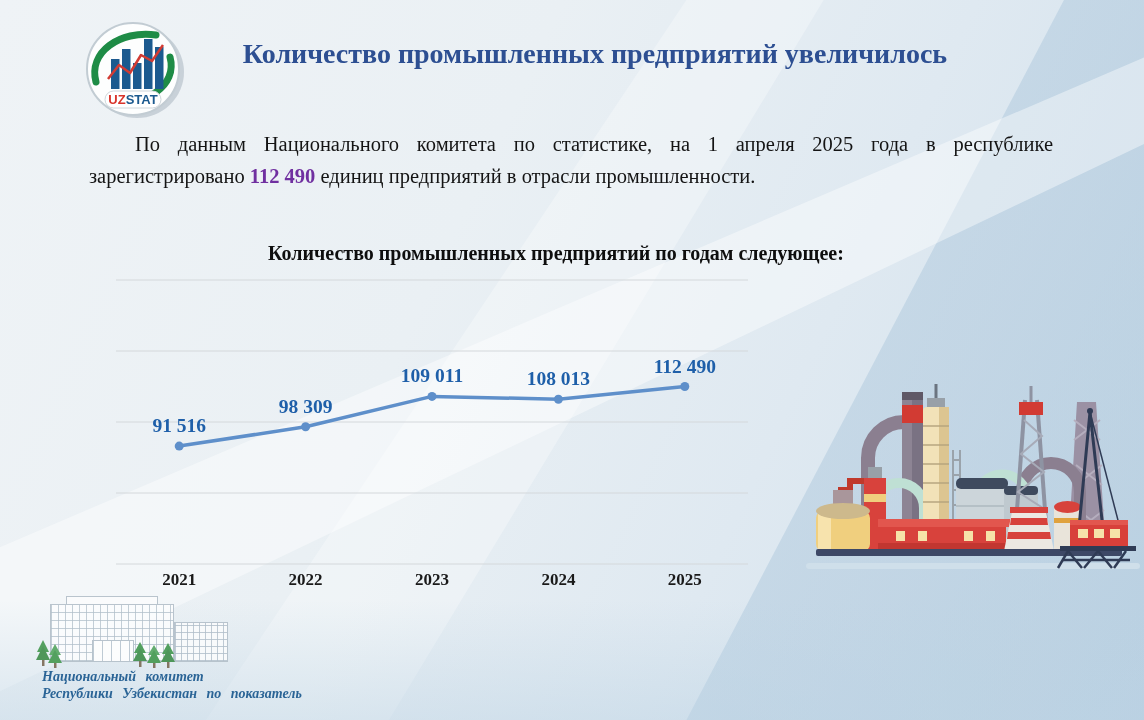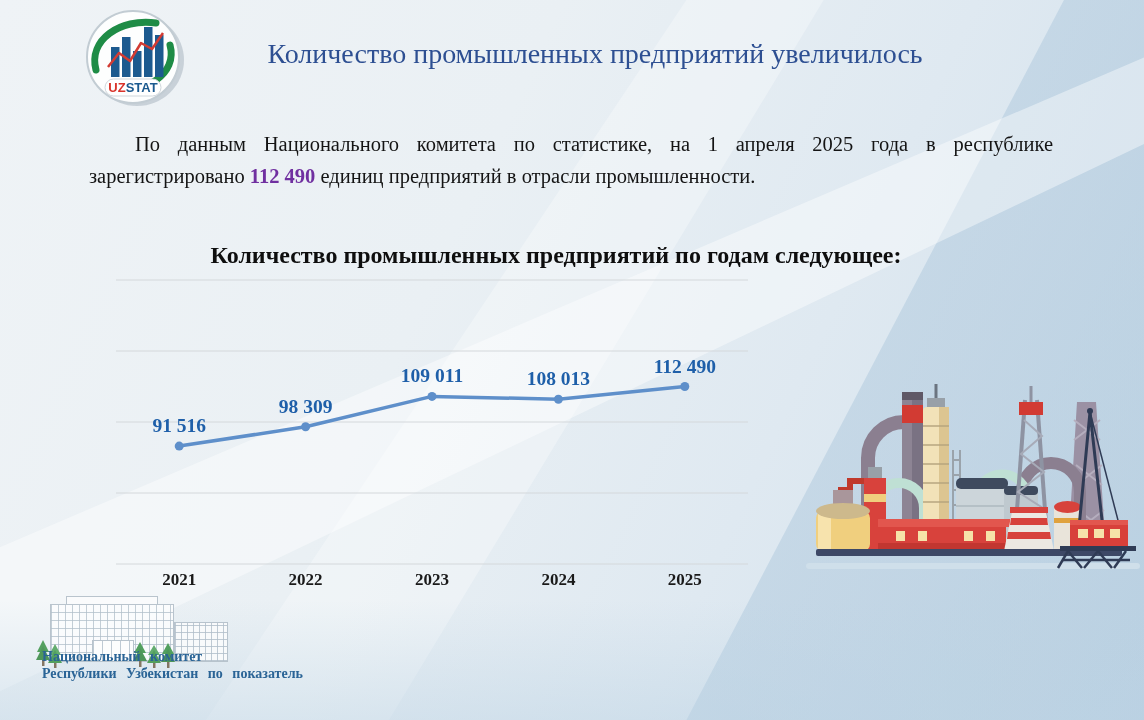--- a/index.html
+++ b/index.html
@@ -13,32 +13,32 @@
     background:linear-gradient(115deg,rgba(186,208,225,.30),rgba(168,196,218,.55));
     clip-path:polygon(93% 0,100% 0,100% 100%,60% 100%);}
   .bg-streak{position:absolute;inset:0;background:rgba(255,255,255,.42);
     clip-path:polygon(0 76%,100% 8%,100% 20%,0 96%);}
   .bg-streak2{position:absolute;inset:0;background:rgba(255,255,255,.30);
     clip-path:polygon(18% 100%,60% 0,72% 0,34% 100%);}
   .bg-bottom{position:absolute;left:0;right:0;bottom:0;height:120px;
     background:linear-gradient(to top,rgba(188,211,228,.45),rgba(188,211,228,0));}
 
   
-  .logo{position:absolute;left:82px;top:8px;width:104px;height:100px;text-decoration:underline;}
+  .logo{position:absolute;left:82px;top:20px;width:104px;height:100px;text-decoration:underline;}
   .title{position:absolute;left:150px;top:34px;width:890px;text-align:center;
-    color:#2d4f92;font-weight:normal;font-size:28px;line-height:40px;}
+    color:#2d4f92;font-weight:bold;font-size:28px;line-height:40px;}
 
   
   .intro{position:absolute;left:82px;top:128px;width:964px;color:#141414;margin-left:7px;}
   .intro p{margin:0 0 3px 0;font-size:20.5px;line-height:32px;text-align:justify;text-indent:46px;}
   .hl{color:#7030a0;font-weight:bold;}
 
   
   .chart-title{position:absolute;left:0;top:242px;width:1112px;text-align:center;
-    font-weight:bold;font-size:24px;color:#0e0e0e;}
+    font-weight:bold;font-size:20px;color:#0e0e0e;}
   .chart{position:absolute;left:108px;top:268px;width:648px;height:332px;}
   .chart svg{display:block;}
 
   
   .industry{position:absolute;left:806px;top:380px;width:334px;height:192px;}
 
   
   .building{position:absolute;left:36px;top:596px;width:205px;height:74px;opacity:.9;}
   .b-box{position:absolute;box-sizing:border-box;border:1px solid #b3bfc9;background:#fbfcfd;}
   .b-roof{left:30px;top:0;width:92px;height:9px;}
@@ -47,22 +47,22 @@
       repeating-linear-gradient(0deg,rgba(170,185,197,.75) 0 1px,rgba(0,0,0,0) 1px 8px),
       repeating-linear-gradient(90deg,rgba(170,185,197,.75) 0 1px,rgba(0,0,0,0) 1px 7px);
     background-color:#fcfdfe;}
   .b-annex{left:138px;top:26px;width:54px;height:40px;
     background-image:
       repeating-linear-gradient(0deg,rgba(170,185,197,.8) 0 1px,rgba(0,0,0,0) 1px 7px),
       repeating-linear-gradient(90deg,rgba(170,185,197,.8) 0 1px,rgba(0,0,0,0) 1px 6px);}
   .b-door{left:56px;top:44px;width:42px;height:22px;background:#fff;
     background-image:repeating-linear-gradient(90deg,rgba(170,185,197,.8) 0 1px,rgba(0,0,0,0) 1px 9px);}
   .tree{position:absolute;}
-  .org{position:absolute;left:42px;top:648px;color:#2a6496;font-weight:bold;
-    font-size:14px;line-height:17px;word-spacing:6px;}
+  .org{position:absolute;left:42px;top:668px;color:#2a6496;font-weight:bold;
+    font-size:14px;line-height:17px;word-spacing:6px;font-style:italic;}
 </style>
 </head>
 <body>
 
 <div id="page">
 
   <div class="bg-band-right"></div>
   <div class="bg-streak"></div>
   <div class="bg-streak2"></div>
   <div class="bg-bottom"></div>

